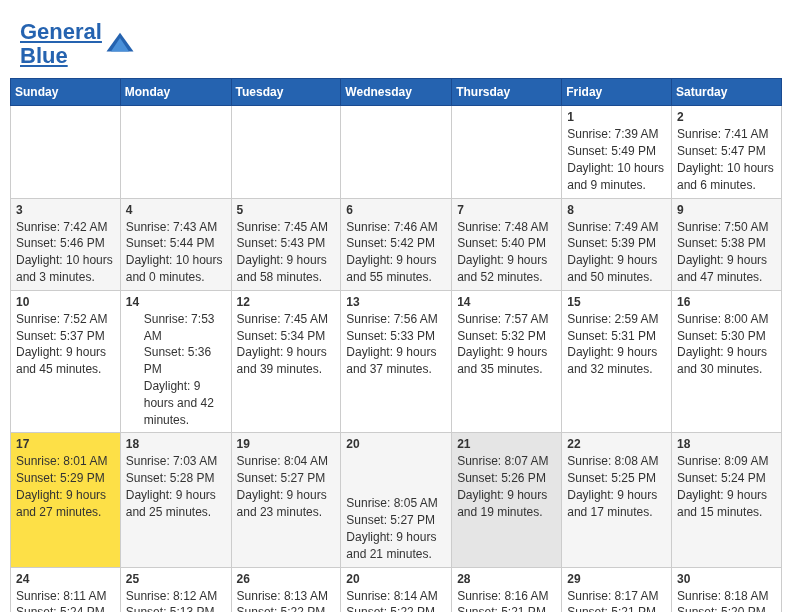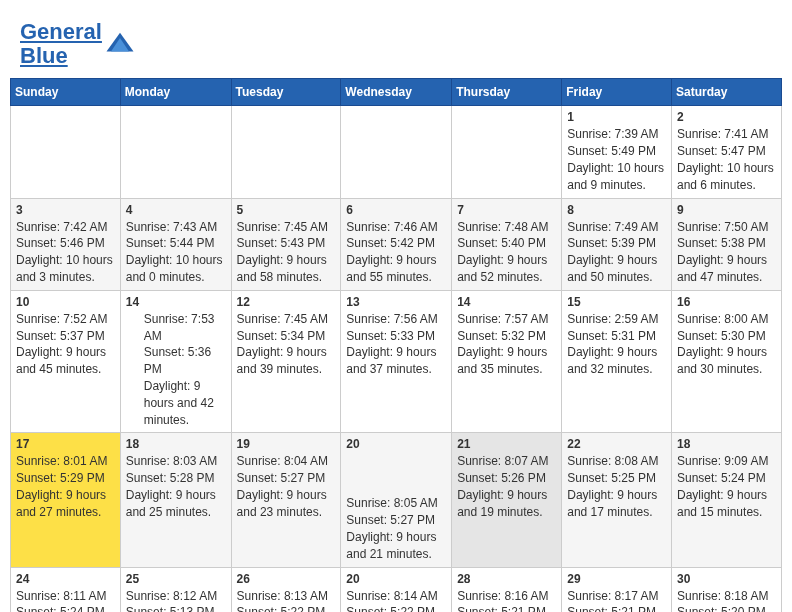--- a/index.html
+++ b/index.html
@@ -229,21 +229,21 @@
       </tr>
       <tr>
         <td style="background: #fde047;">
           <span class="day-number">17</span>
           <div class="day-info" style="white-space: pre-line;">Sunrise: 8:01 AM
 Sunset: 5:29 PM
 Daylight: 9 hours and 27 minutes.</div>
         </td>
         <td style="background: rgb(245, 245, 245);">
           <span class="day-number">18</span>
-          <div class="day-info" style="white-space: pre-line;">Sunrise: 8:03 AM
+          <div class="day-info" style="white-space: pre-line;">Sunrise: 7:03 AM
 Sunset: 5:28 PM
 Daylight: 9 hours and 25 minutes.</div>
         </td>
         <td style="background: rgb(245, 245, 245);">
           <span class="day-number">19</span>
           <div class="day-info" style="white-space: pre-line;">Sunrise: 8:04 AM
 Sunset: 5:27 PM
 Daylight: 9 hours and 23 minutes.</div>
         </td>
         <td style="background: rgb(245, 245, 245);">
@@ -259,21 +259,21 @@
 Daylight: 9 hours and 19 minutes.</div>
         </td>
         <td style="background: rgb(245, 245, 245);">
           <span class="day-number">22</span>
           <div class="day-info" style="white-space: pre-line;">Sunrise: 8:08 AM
 Sunset: 5:25 PM
 Daylight: 9 hours and 17 minutes.</div>
         </td>
         <td style="background: rgb(245, 245, 245);">
           <span class="day-number">18</span>
-          <div class="day-info" style="white-space: pre-line;">Sunrise: 9:09 AM
+          <div class="day-info" style="white-space: pre-line;">Sunrise: 8:09 AM
 Sunset: 5:24 PM
 Daylight: 9 hours and 15 minutes.</div>
         </td>
       </tr>
       <tr>
         <td>
           <span class="day-number">24</span>
           <div class="day-info" style="white-space: pre-line;">Sunrise: 8:11 AM
 Sunset: 5:24 PM
 Daylight: 9 hours and 13 minutes.</div>

